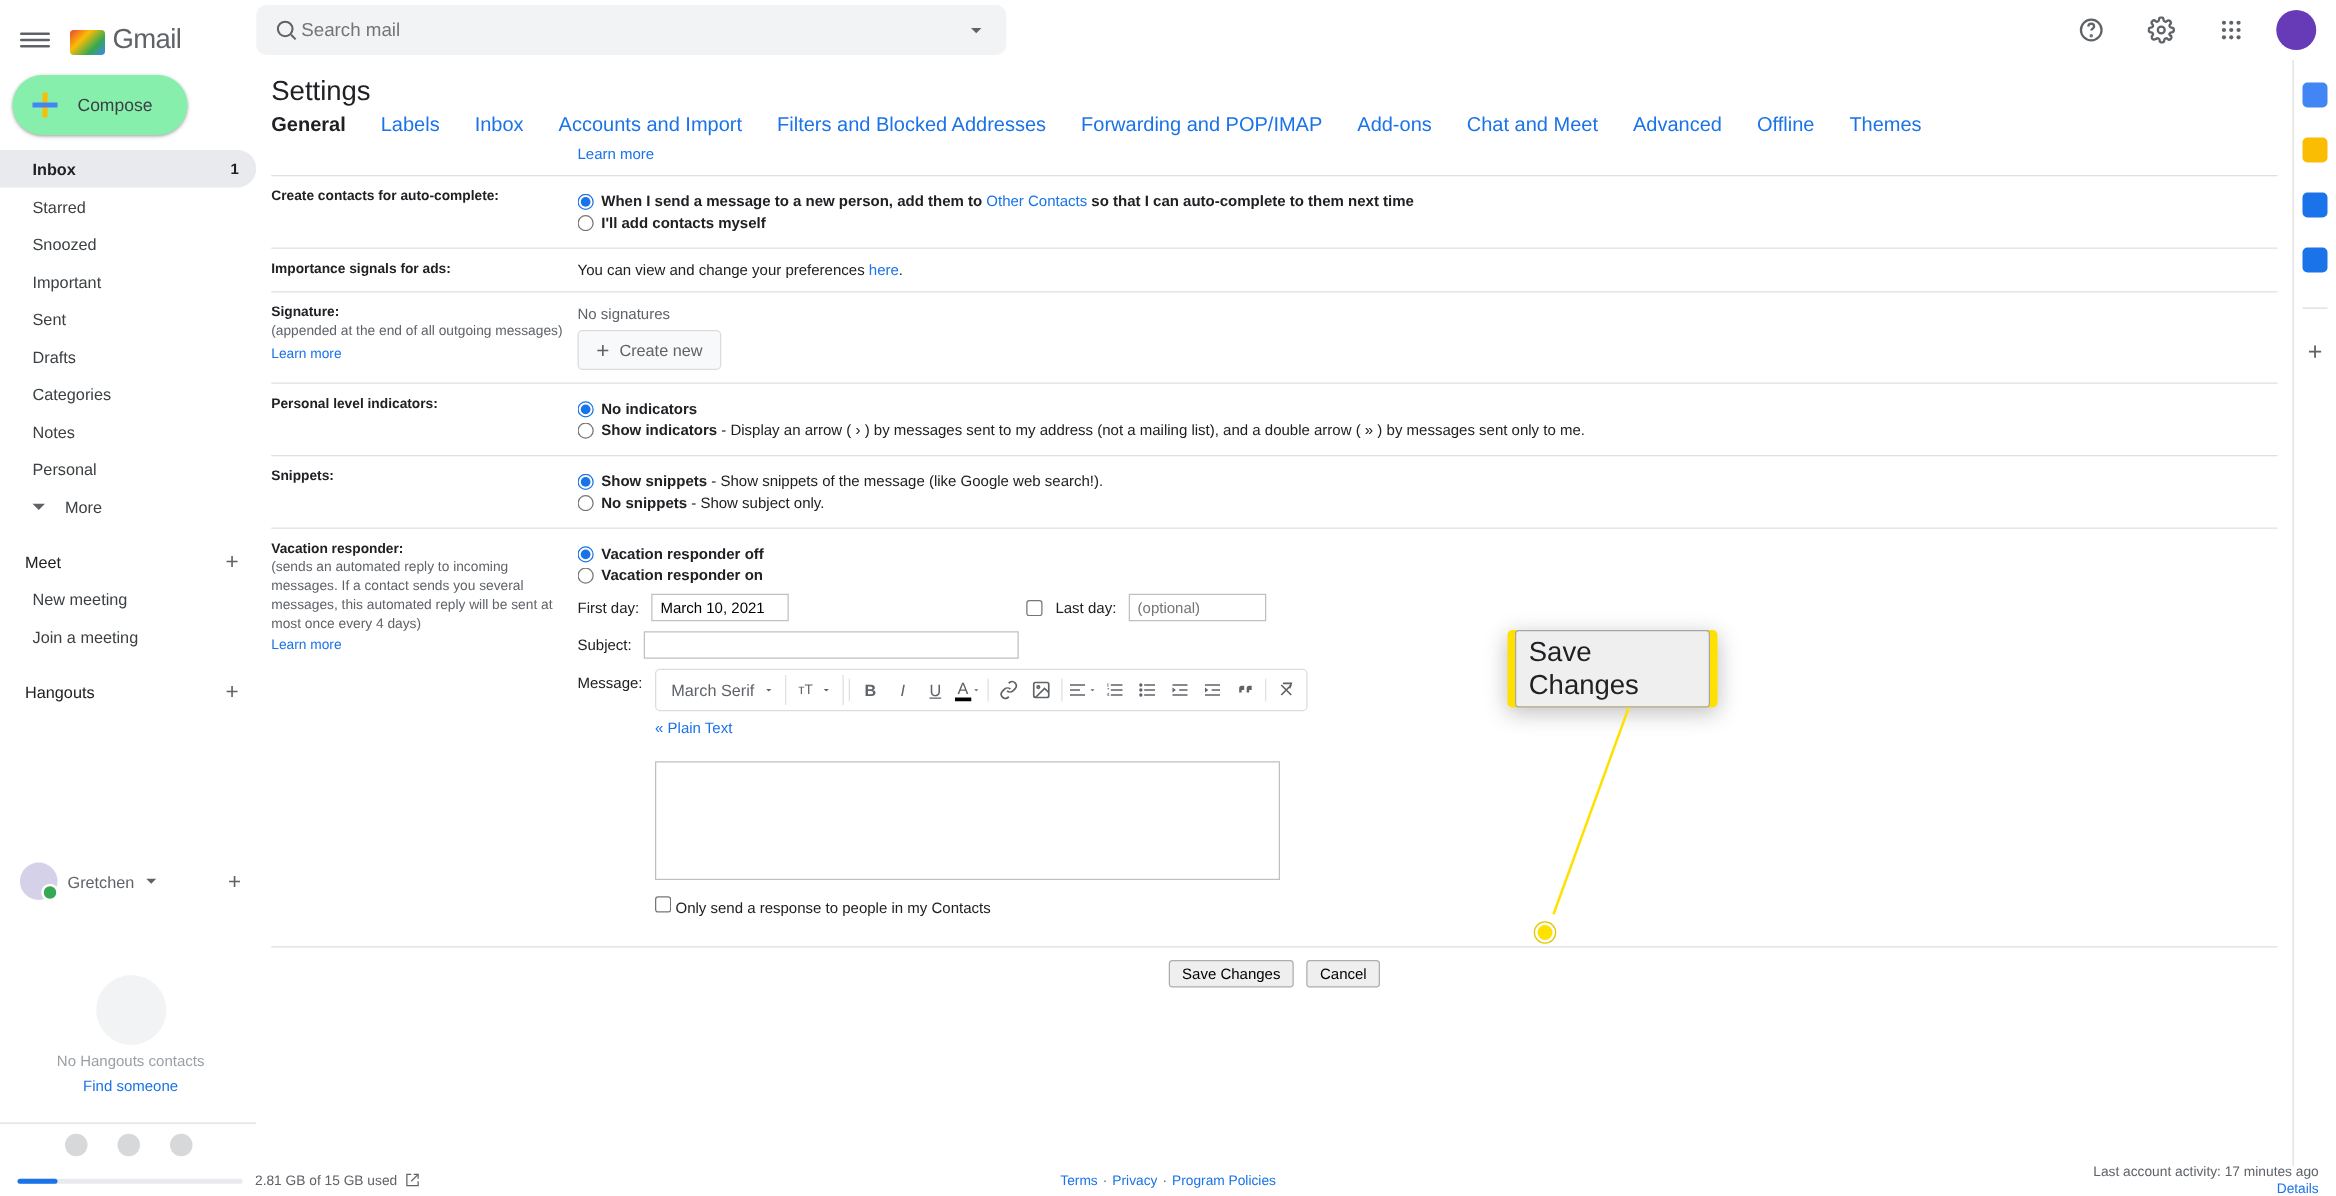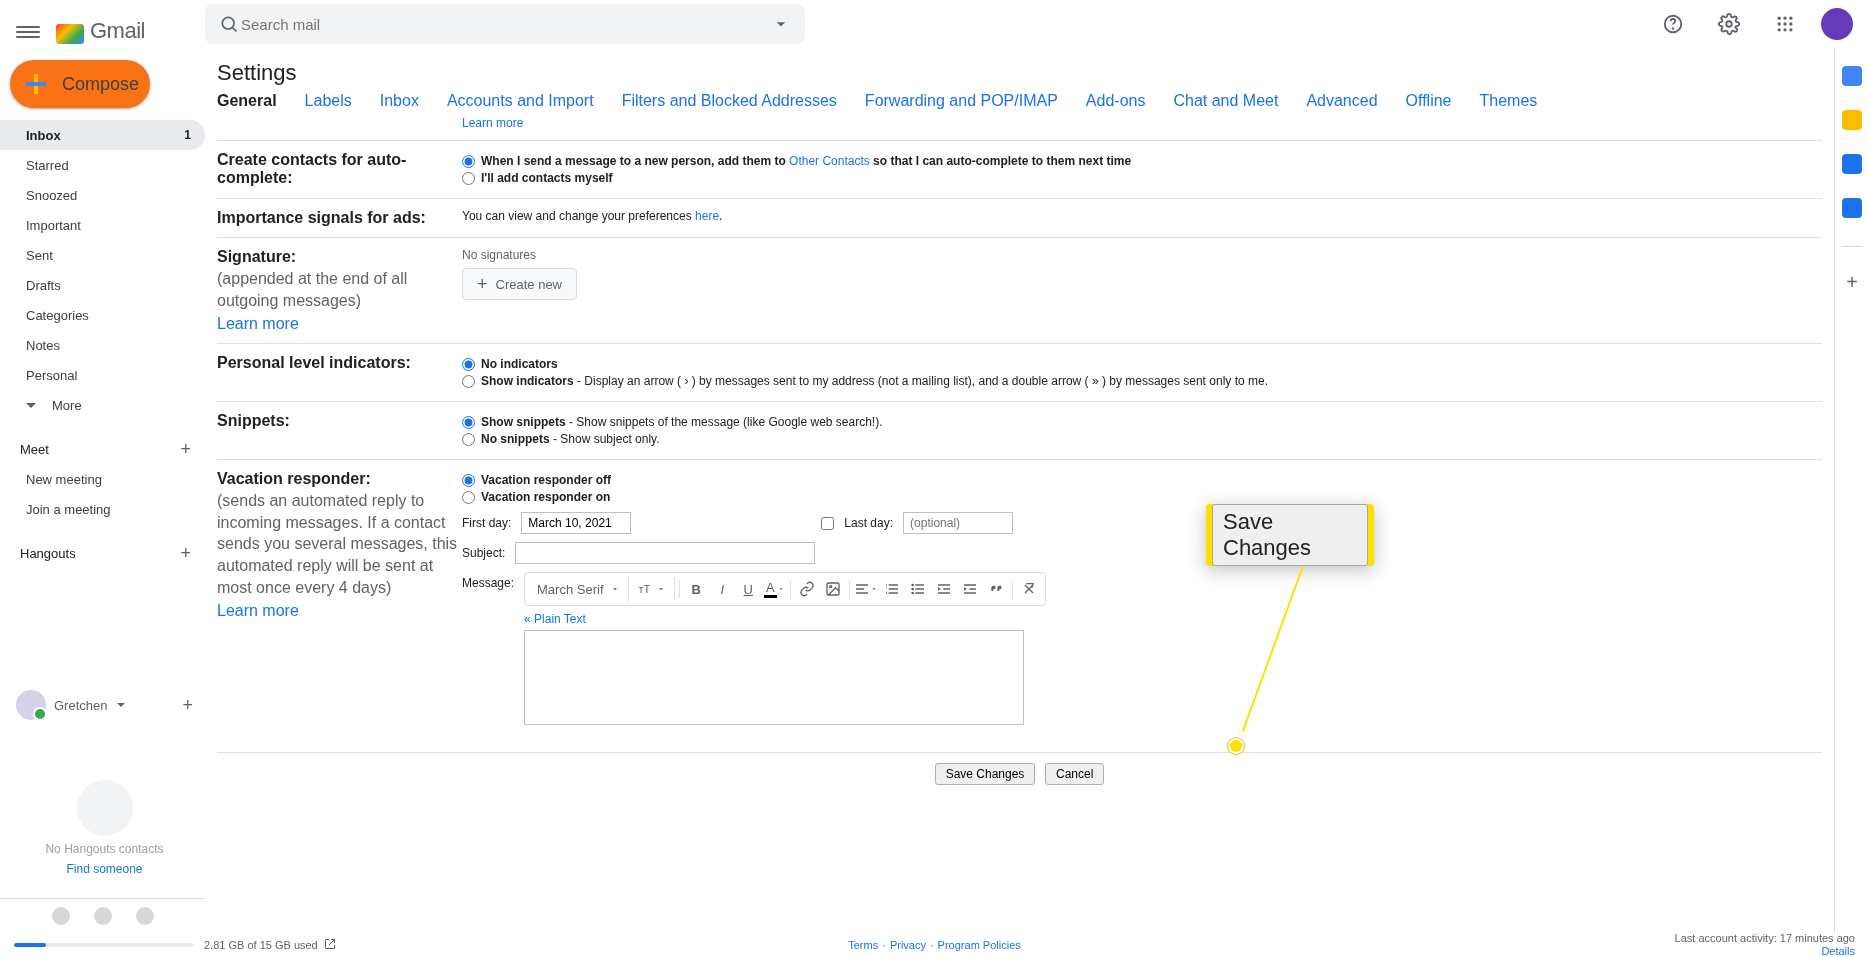--- a/index.html
+++ b/index.html
@@ -16,21 +16,21 @@
   .search-box input { flex: 1; border: none; background: transparent; font-size: 15px; outline: none; color: #5f6368; }
   .search-box .icon-btn { width: 24px; height: 24px; display: flex; align-items: center; justify-content: center; color: #5f6368; }
   .header-right { margin-left: auto; display: flex; align-items: center; gap: 16px; }
   .header-right .icon-btn { width: 40px; height: 40px; border-radius: 50%; display: flex; align-items: center; justify-content: center; color: #5f6368; cursor: pointer; }
   .avatar { width: 32px; height: 32px; border-radius: 50%; background: #673ab7; }
 
   .below-header { display: flex; height: calc(100% - 48px - 24px); min-height: 0; }
 
   
   .sidebar { width: 205px; flex-shrink: 0; display: flex; flex-direction: column; padding-top: 8px; border-right: 0; }
-  .compose-btn { margin: 4px 0 12px 10px; height: 48px; width: 140px; border-radius: 24px; border: none; background: #f97316; box-shadow: 0 1px 2px rgba(60,64,67,.3), 0 1px 3px 1px rgba(60,64,67,.15); display: flex; align-items: center; gap: 16px; padding-left: 16px; font-size: 18px; color: #3c4043; cursor: pointer; }
+  .compose-btn { margin: 4px 0 12px 10px; height: 48px; width: 140px; border-radius: 24px; border: none; background: #86efac; box-shadow: 0 1px 2px rgba(60,64,67,.3), 0 1px 3px 1px rgba(60,64,67,.15); display: flex; align-items: center; gap: 16px; padding-left: 16px; font-size: 14px; color: #3c4043; cursor: pointer; }
   .compose-btn .plus { width: 20px; height: 20px; position: relative; }
   .compose-btn .plus::before, .compose-btn .plus::after { content:""; position: absolute; background: #ea4335; }
   .compose-btn .plus::before { left: 8px; top: 0; width: 4px; height: 20px; background: #fbbc04; }
   .compose-btn .plus::after  { top: 8px; left: 0; width: 20px; height: 4px; background: #4285f4; }
 
   .nav { list-style: none; }
   .nav li { height: 30px; display: flex; align-items: center; padding-left: 26px; padding-right: 14px; border-top-right-radius: 16px; border-bottom-right-radius: 16px; color: #3c4043; font-size: 13px; cursor: pointer; }
   .nav li .count { margin-left: auto; font-size: 12px; }
   .nav li.selected { background: #e8eaed; font-weight: 700; color: #202124; }
   .nav li.section-header { font-weight: 500; color: #202124; padding-left: 20px; margin-top: 14px; cursor: default; }
@@ -54,21 +54,21 @@
   
   .main { flex: 1; display: flex; flex-direction: column; min-width: 0; }
   .settings-title { font-size: 22px; color: #202124; padding: 12px 12px 6px; }
   .tabs { display: flex; gap: 28px; padding: 0 12px 6px; font-size: 16px; }
   .tabs .tab { color: #1a73e8; cursor: pointer; white-space: nowrap; }
   .tabs .tab.active { color: #202124; font-weight: 700; cursor: default; }
 
   .settings-scroll { flex: 1; overflow: auto; padding: 0 12px 24px; }
   .section { display: flex; border-top: 1px solid #e0e0e0; padding: 10px 0; }
   .section:first-of-type { border-top: none; padding-top: 0; }
-  .section .label-col { width: 245px; flex-shrink: 0; font-size: 16px; color: #202124; }
+  .section .label-col { width: 245px; flex-shrink: 0; font-size: 11px; color: #202124; }
   .section .label-col .title { font-weight: 700; }
   .section .label-col .desc { color: #5f6368; margin-top: 2px; line-height: 1.35; }
   .section .body-col { flex: 1; font-size: 12px; }
   .radio-row { display: flex; align-items: center; gap: 6px; margin: 3px 0; }
   .radio-row input[type=radio] { accent-color: #1a73e8; }
   .link { color: #1a73e8; text-decoration: none; cursor: pointer; }
   .create-new-btn { display: inline-flex; align-items: center; gap: 8px; border: 1px solid #dadce0; background: #f8f9fa; border-radius: 4px; padding: 6px 14px; font-size: 13px; color: #5f6368; cursor: pointer; margin-top: 6px; }
   .create-new-btn .plus2 { font-size: 18px; line-height: 1; }
 
   .day-row { display: flex; align-items: center; gap: 10px; margin: 8px 0; }
@@ -79,21 +79,21 @@
 
   .toolbar { display: inline-flex; align-items: center; gap: 2px; border: 1px solid #dadce0; border-radius: 4px; padding: 4px; background: #fff; }
   .toolbar .tb-btn,
   .toolbar .tb-sel { height: 24px; min-width: 24px; display: inline-flex; align-items: center; justify-content: center; border: none; background: transparent; color: #5f6368; cursor: pointer; font-size: 13px; }
   .toolbar .tb-sel { padding: 0 8px; border-right: 1px solid #e0e0e0; gap: 6px; }
   .toolbar .divider { width: 1px; height: 18px; background: #e0e0e0; margin: 0 2px; }
   .tb-btn.bold { font-weight: 700; }
   .tb-btn.italic { font-style: italic; }
   .tb-btn.underline { text-decoration: underline; }
 
-  .plain-link { margin: 6px 0 4px; display: inline-block; }
+  .plain-link { margin: 6px 0 20px; display: inline-block; }
   .msg-textarea { width: 500px; height: 95px; border: 1px solid #c0c0c0; resize: none; }
 
   .actions-row { text-align: center; margin: 10px 0 0; }
   .gm-btn { font-size: 12px; padding: 3px 10px; border: 1px solid #adadad; background: #efefef; border-radius: 3px; cursor: pointer; }
   .gm-btn + .gm-btn { margin-left: 6px; }
 
   
   .callout { position: absolute; right: 460px; top: 456px; width: 168px; height: 62px; border: 6px solid #ffe100; border-radius: 4px; display: flex; align-items: center; justify-content: center; background: #fff; box-shadow: 0 4px 18px rgba(0,0,0,.25); pointer-events: none; }
   .callout .inner-btn { font-size: 22px; font-family: Arial, sans-serif; padding: 4px 10px; border: 1px solid #a7a7a7; background: #efefef; border-radius: 3px; }
   .callout-stem { position: absolute; right: 530px; top: 518px; width: 2px; height: 176px; background: linear-gradient(#ffe100,#ffe100); transform: rotate(20deg); transform-origin: top; pointer-events: none; }
@@ -464,20 +464,26 @@
                 <span class="divider"></span>
                 <button class="tb-btn">
                     <svg width="16" height="16" viewBox="0 0 24 24" fill="none" stroke="#5f6368" stroke-width="2">
                       <path d="M6 6l12 12M6 18L18 6"></path>
                       <path d="M8 4h10l-2 6"></path>
                     </svg>
                   </button>
               </div>
               <div><a class="link plain-link">« Plain Text</a></div>
               <textarea class="msg-textarea" style=""></textarea>
+              <div style="margin-top:10px">
+                <label>
+                  <input type="checkbox" style="">
+                  <span>Only send a response to people in my Contacts</span>
+                </label>
+              </div>
             </div>
           </div>
         </div>
       </div>
 
       <hr style="border:none;border-top:1px solid #e0e0e0;margin-top:6px">
 
       <div class="actions-row">
         <button class="gm-btn">Save Changes</button>
         <button class="gm-btn">Cancel</button>

